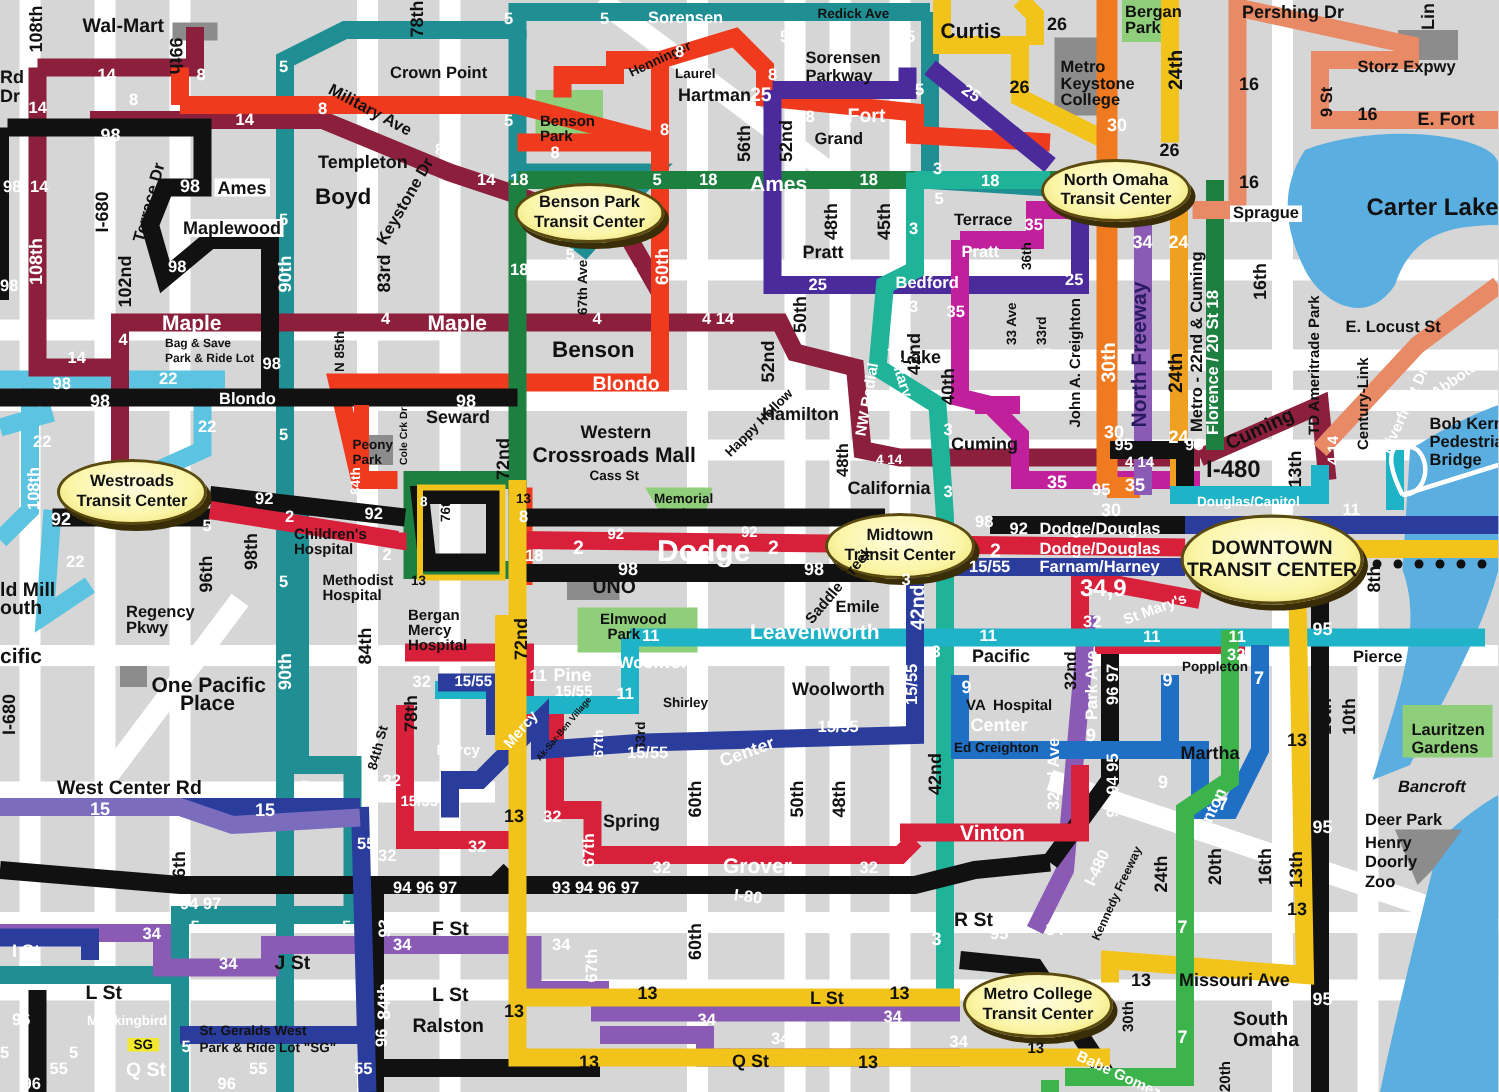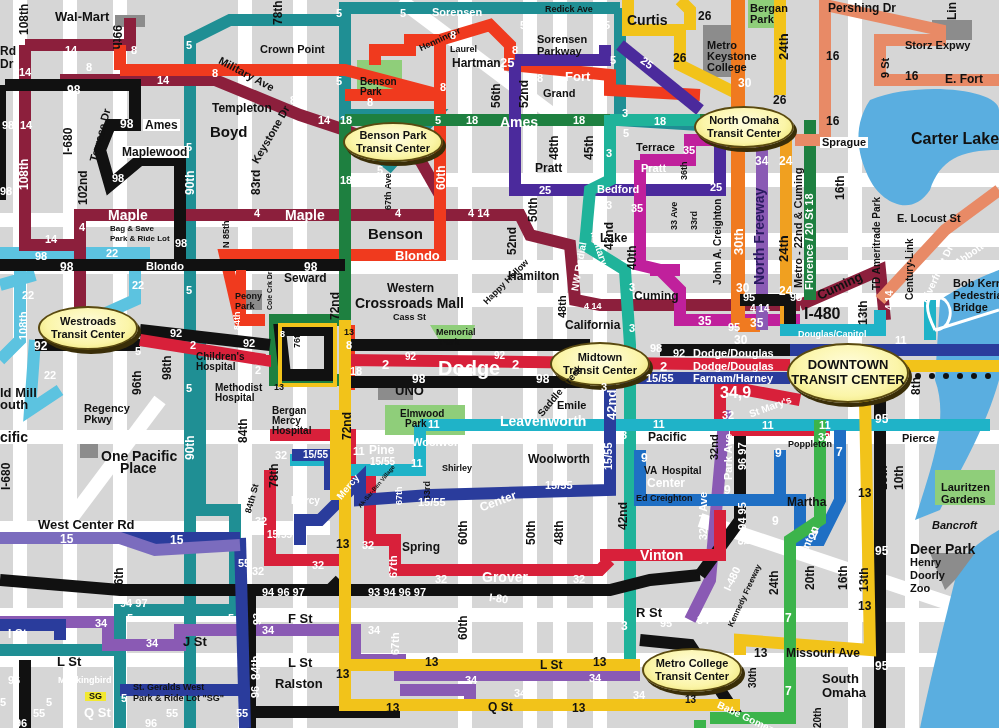--- a/index.html
+++ b/index.html
@@ -436,21 +436,21 @@
 <span class="lbl st" style="left:662px;top:466px;font-size:10px;">Hospital</span>
 <span class="lbl rn" style="left:647px;top:477px;font-size:12px;">Center</span>
 <span class="lbl rn rot" style="left:478px;top:502px;transform:rotate(-20deg);font-size:12px;">Center</span>
 <span class="lbl st" style="left:636px;top:494px;font-size:9px;">Ed Creighton</span>
 <span class="lbl st" style="left:787px;top:496px;">Martha</span>
 <span class="lbl st rot" style="left:893px;top:490px;transform:rotate(-90deg);">10th</span>
 <span class="lbl st rot" style="left:877px;top:490px;transform:rotate(-90deg);">13th</span>
 <span class="lbl st" style="left:941px;top:482px;font-size:11px;">Lauritzen</span>
 <span class="lbl st" style="left:941px;top:494px;font-size:11px;">Gardens</span>
 <span class="lbl st" style="left:932px;top:520px;font-size:11px;font-style:italic;">Bancroft</span>
-<span class="lbl st" style="left:910px;top:542px;font-size:14px;">Deer Park</span>
+<span class="lbl st" style="left:910px;top:542px;font-size:11px;">Deer Park</span>
 <span class="lbl st" style="left:910px;top:557px;font-size:11px;">Henry</span>
 <span class="lbl st" style="left:910px;top:570px;font-size:11px;">Doorly</span>
 <span class="lbl st" style="left:910px;top:583px;font-size:11px;">Zoo</span>
 <span class="lbl rn rot" style="left:698px;top:540px;transform:rotate(-90deg);">32nd Ave</span>
 <span class="lbl rn" style="left:640px;top:548px;font-size:14px;">Vinton</span>
 <span class="lbl rn rot" style="left:796px;top:555px;transform:rotate(-65deg);font-size:11px;">Vinton</span>
 <span class="lbl rn rot" style="left:722px;top:588px;transform:rotate(-65deg);font-size:11px;">I-480</span>
 <span class="lbl st rot" style="left:727px;top:625px;transform:rotate(-65deg);font-size:8px;">Kennedy Freeway</span>
 <span class="lbl st rot" style="left:768px;top:595px;transform:rotate(-90deg);">24th</span>
 <span class="lbl st rot" style="left:804px;top:590px;transform:rotate(-90deg);">20th</span>

